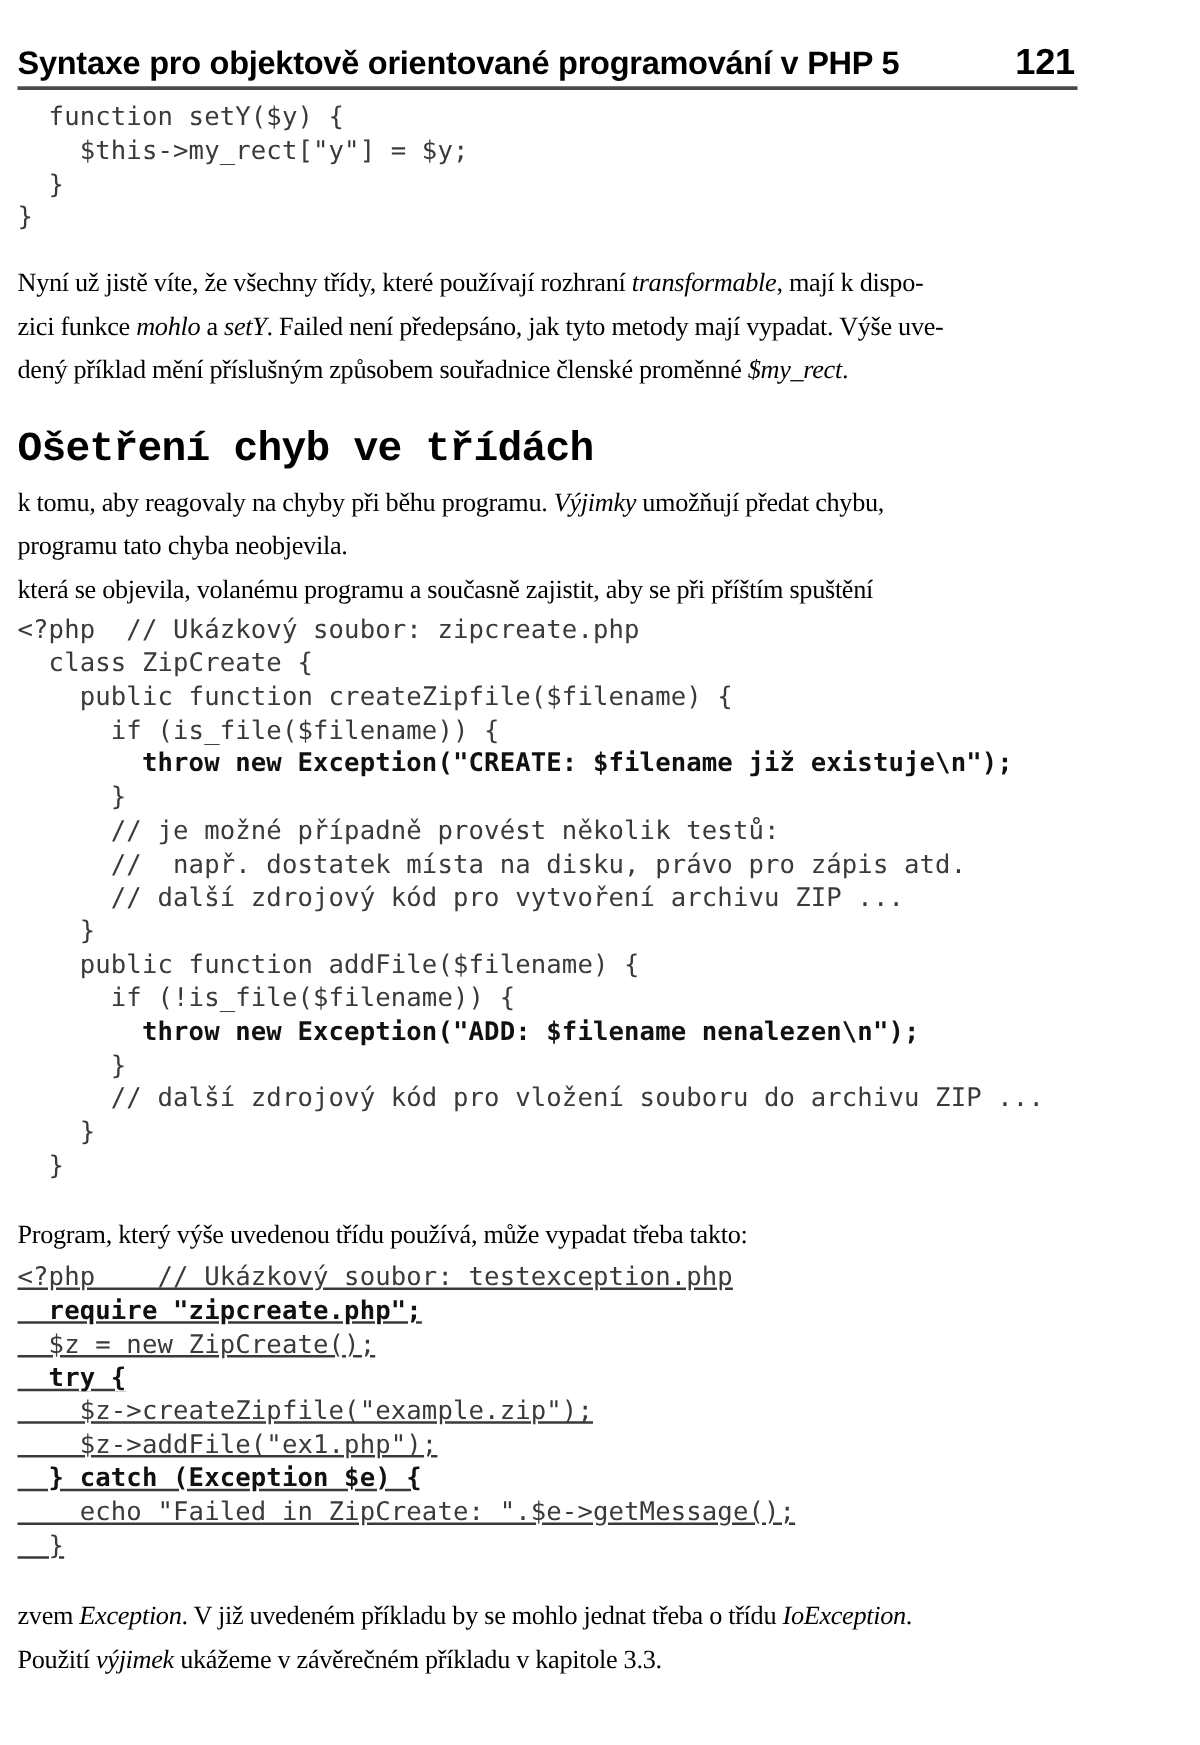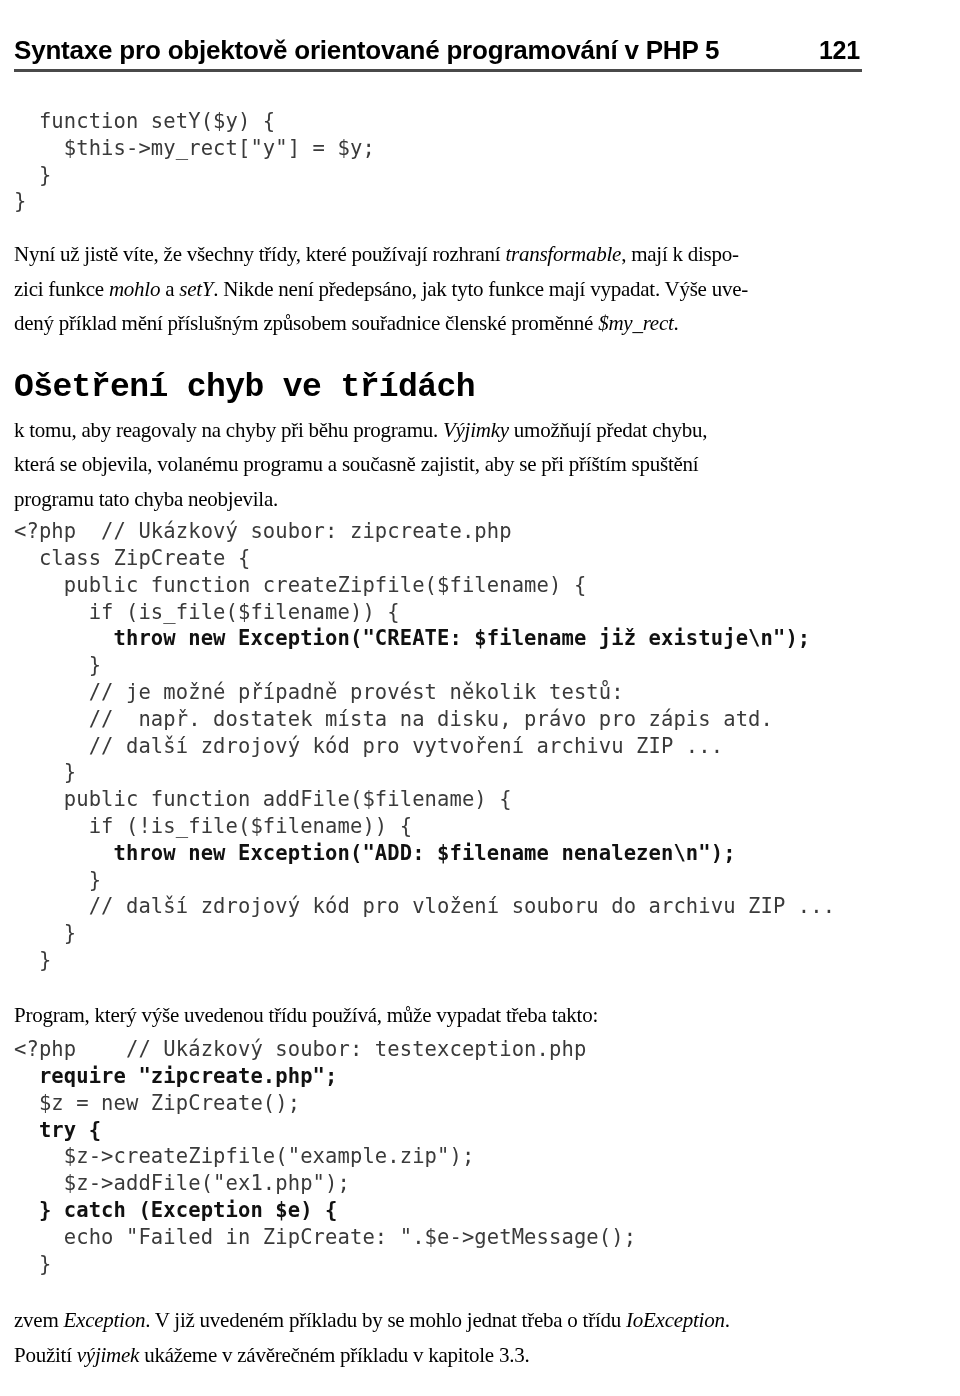--- a/index.html
+++ b/index.html
@@ -33,21 +33,21 @@
     font-weight: bold;
     font-size: 26px;
     line-height: 30px;
     letter-spacing: -0.2px;
     padding-top: 3px;
   }
   .running-head .title {
     white-space: nowrap;
   }
   .running-head .folio {
-    font-size: 25px;
+    font-size: 29px;
     padding-right: 2px;
   }
   .head-rule {
     height: 3px;
     background: #4a4a4a;
     margin-top: 4px;
     margin-bottom: 0;
   }
 
   
@@ -85,49 +85,49 @@
     font-size: 20.5px;
     line-height: 26.8px;
     color: #3a3a3a;
     white-space: pre;
     margin: 0;
     letter-spacing: 0.1px;
   }
   .code .cl { display: block; white-space: pre; }
   .code .b { font-weight: bold; color: #111111; }
 
-  .code-top    { padding-top: 36px; }
+  .code-top    { padding-top: 8px; }
   .code-zip    { padding-top: 2px; }
-  .code-test   { padding-top: 4px; }
+  .code-test   { padding-top: 4px; text-decoration: underline; }
 </style>
 </head>
 <body>
 
 <div class="page">
 
   <div class="running-head">
     <span class="title">Syntaxe pro objektově orientované programování v PHP 5</span>
     <span class="folio">121</span>
   </div>
   <div class="head-rule"></div>
 
   <pre class="code code-top"><span class="cl">  function setY($y) {</span><span class="cl">    $this-&gt;my_rect["y"] = $y;</span><span class="cl">  }</span><span class="cl">}</span></pre>
 
   <p class="para p-after-code1">
       <span class="ln"><span>Nyní už jistě víte, že všechny třídy, které používají rozhraní </span><i>transformable</i><span>, mají k dispo-</span></span>
-      <span class="ln"><span>zici funkce </span><i>mohlo</i><span> a </span><i>setY</i><span>. Nikde není předepsáno, jak tyto funkce mají vypadat. Výše uve-</span></span>
+      <span class="ln"><span>zici funkce </span><i>mohlo</i><span> a </span><i>setY</i><span>. Failed není předepsáno, jak tyto metody mají vypadat. Výše uve-</span></span>
       <span class="ln"><span>dený příklad mění příslušným způsobem souřadnice členské proměnné </span><i>$my_rect</i><span>.</span></span>
     </p>
 
   <h2 class="sect-head">Ošetření chyb ve třídách</h2>
 
   <p class="para p-intro">
       <span class="ln"><span>k tomu, aby reagovaly na chyby při běhu programu. </span><i>Výjimky</i><span> umožňují předat chybu,</span></span>
+      <span class="ln"><span>programu tato chyba neobjevila.</span></span>
       <span class="ln"><span>která se objevila, volanému programu a současně zajistit, aby se při příštím spuštění</span></span>
-      <span class="ln"><span>programu tato chyba neobjevila.</span></span>
     </p>
 
   <pre class="code code-zip"><span class="cl"><span>&lt;?php  // Ukázkový soubor: zipcreate.php</span></span><span class="cl"><span>  class ZipCreate {</span></span><span class="cl"><span>    public function createZipfile($filename) {</span></span><span class="cl"><span>      if (is_file($filename)) {</span></span><span class="cl"><span class="b">        throw new Exception("CREATE: $filename již existuje\n");</span></span><span class="cl"><span>      }</span></span><span class="cl"><span>      // je možné případně provést několik testů:</span></span><span class="cl"><span>      //  např. dostatek místa na disku, právo pro zápis atd.</span></span><span class="cl"><span>      // další zdrojový kód pro vytvoření archivu ZIP ...</span></span><span class="cl"><span>    }</span></span><span class="cl"><span>    public function addFile($filename) {</span></span><span class="cl"><span>      if (!is_file($filename)) {</span></span><span class="cl"><span class="b">        throw new Exception("ADD: $filename nenalezen\n");</span></span><span class="cl"><span>      }</span></span><span class="cl"><span>      // další zdrojový kód pro vložení souboru do archivu ZIP ...</span></span><span class="cl"><span>    }</span></span><span class="cl"><span>  }</span></span></pre>
 
   <p class="para p-program">
       <span class="ln"><span>Program, který výše uvedenou třídu používá, může vypadat třeba takto:</span></span>
     </p>
 
   <pre class="code code-test"><span class="cl"><span>&lt;?php    // Ukázkový soubor: testexception.php</span></span><span class="cl"><span class="b">  require "zipcreate.php";</span></span><span class="cl"><span>  $z = new ZipCreate();</span></span><span class="cl"><span class="b">  try {</span></span><span class="cl"><span>    $z-&gt;createZipfile("example.zip");</span></span><span class="cl"><span>    $z-&gt;addFile("ex1.php");</span></span><span class="cl"><span class="b">  } catch (Exception $e) {</span></span><span class="cl"><span>    echo "Failed in ZipCreate: ".$e-&gt;getMessage();</span></span><span class="cl"><span>  }</span></span></pre>
 

